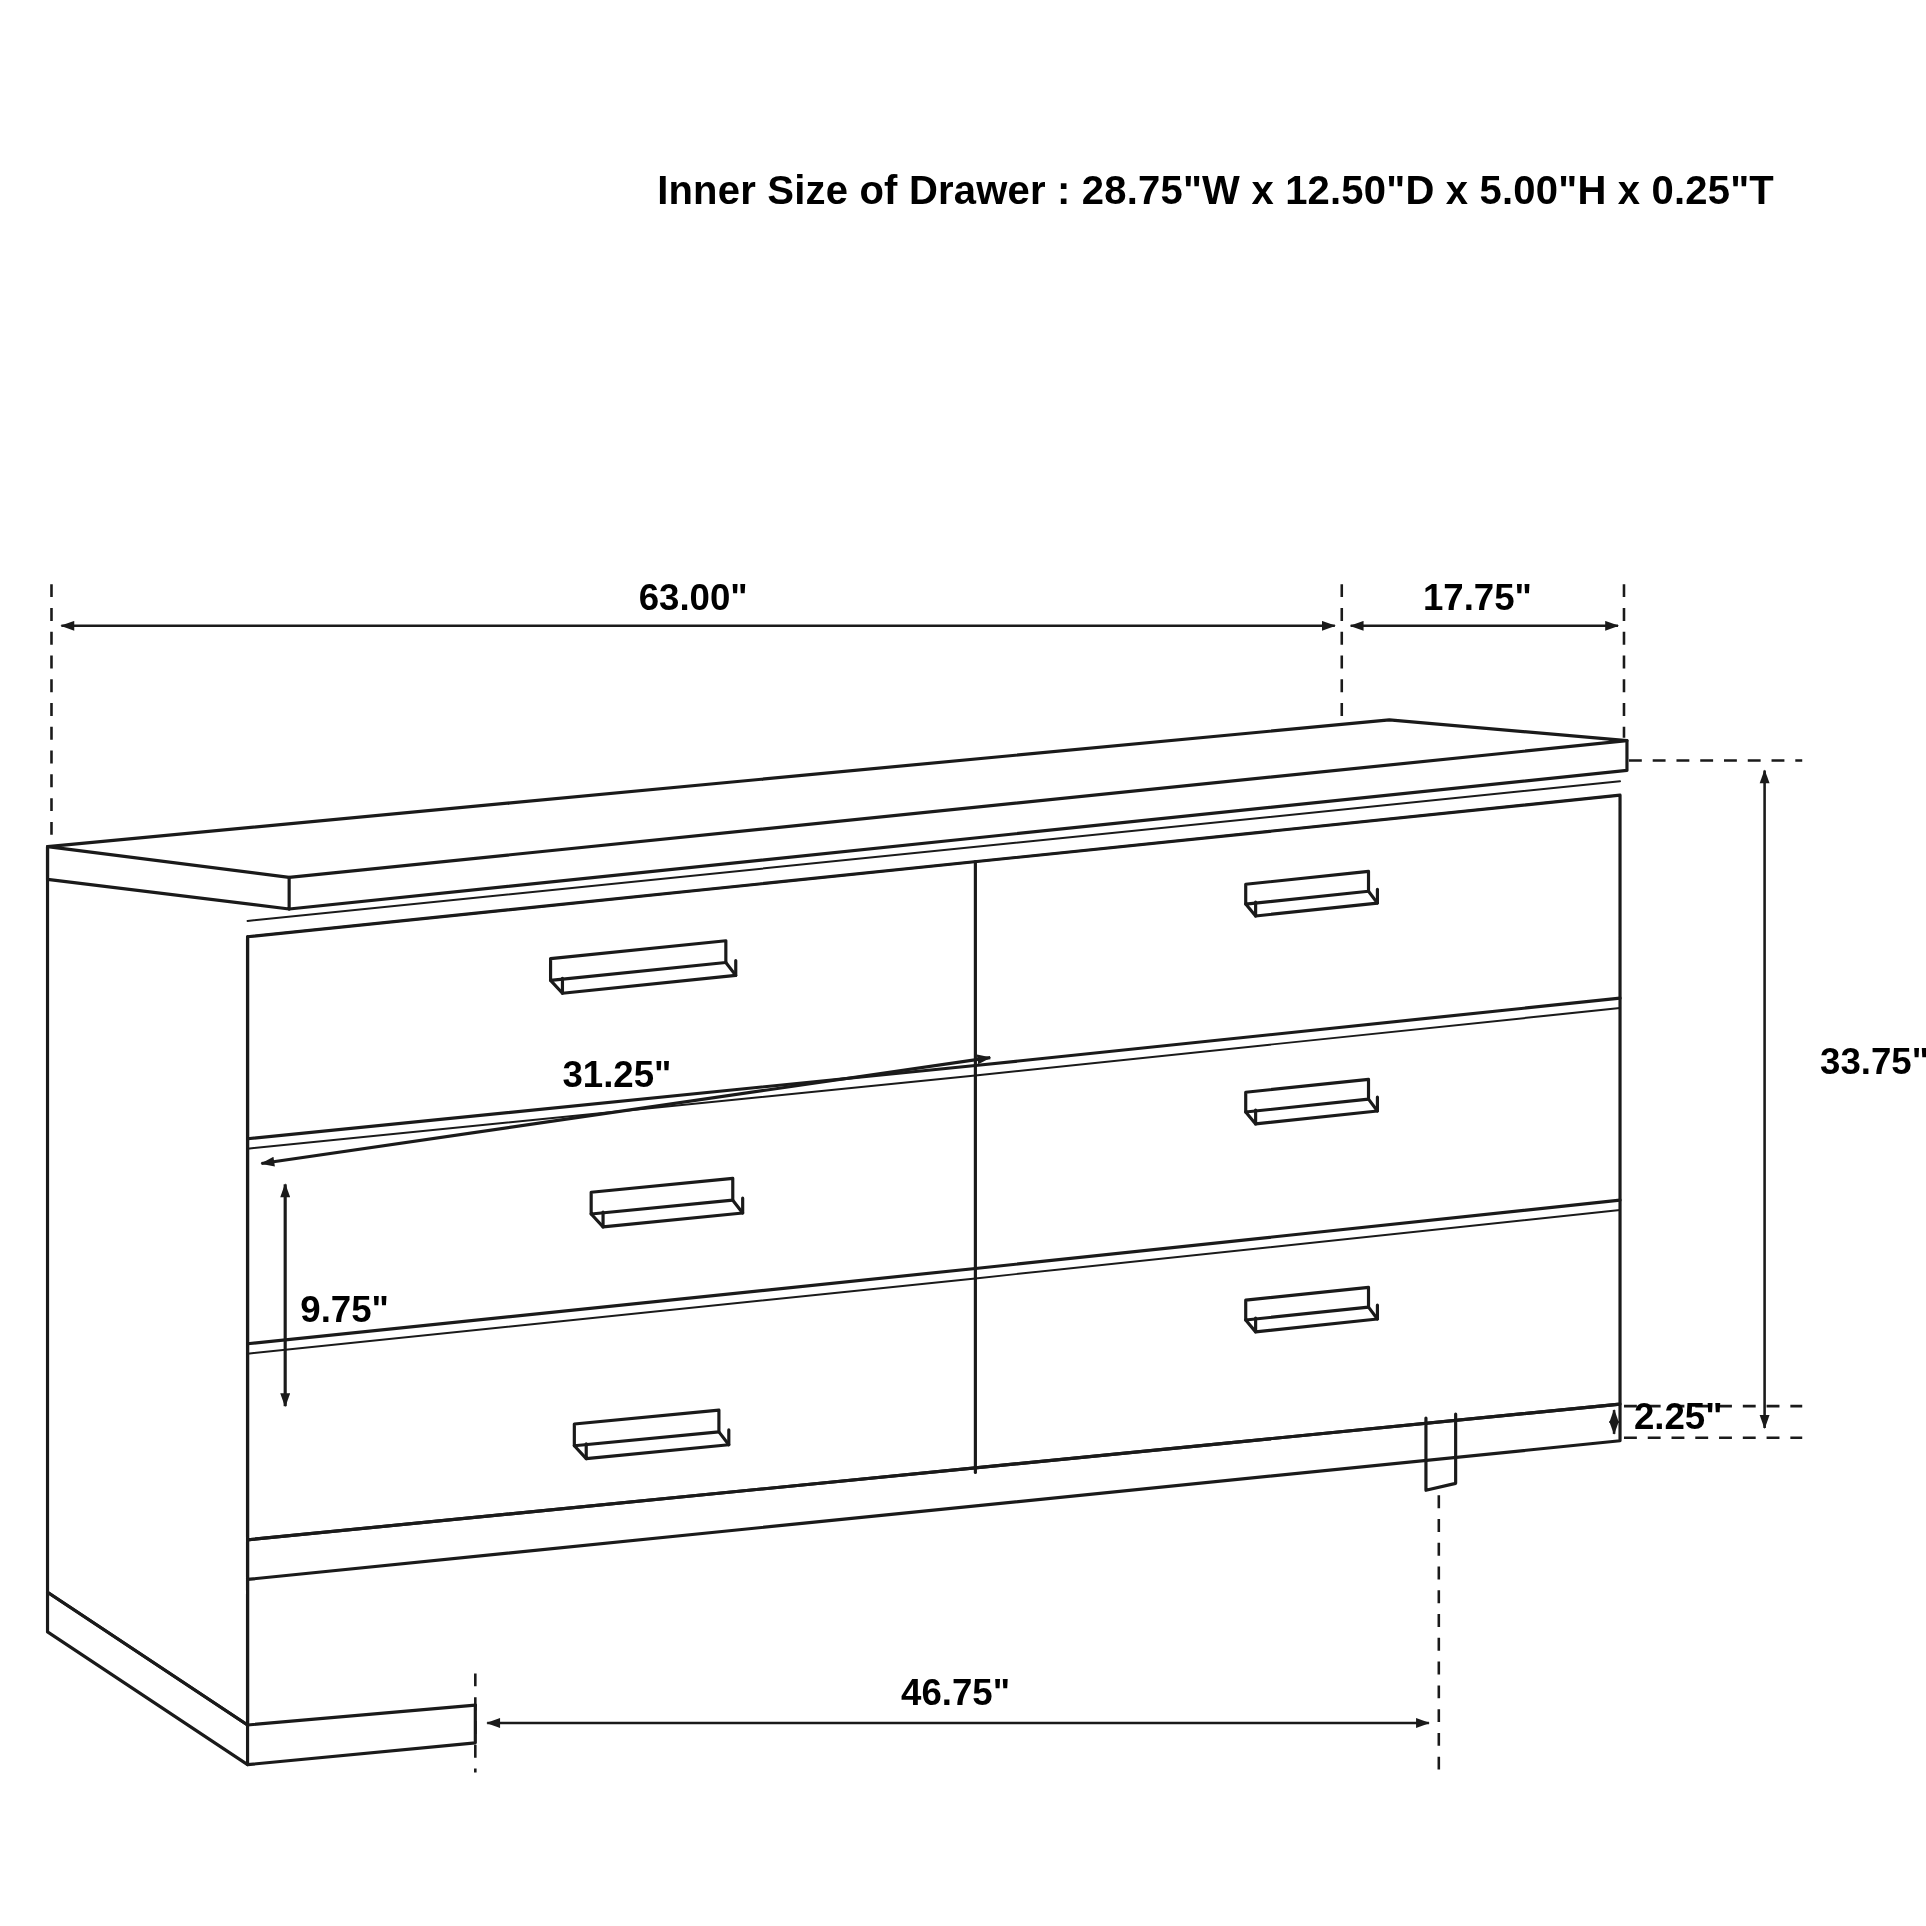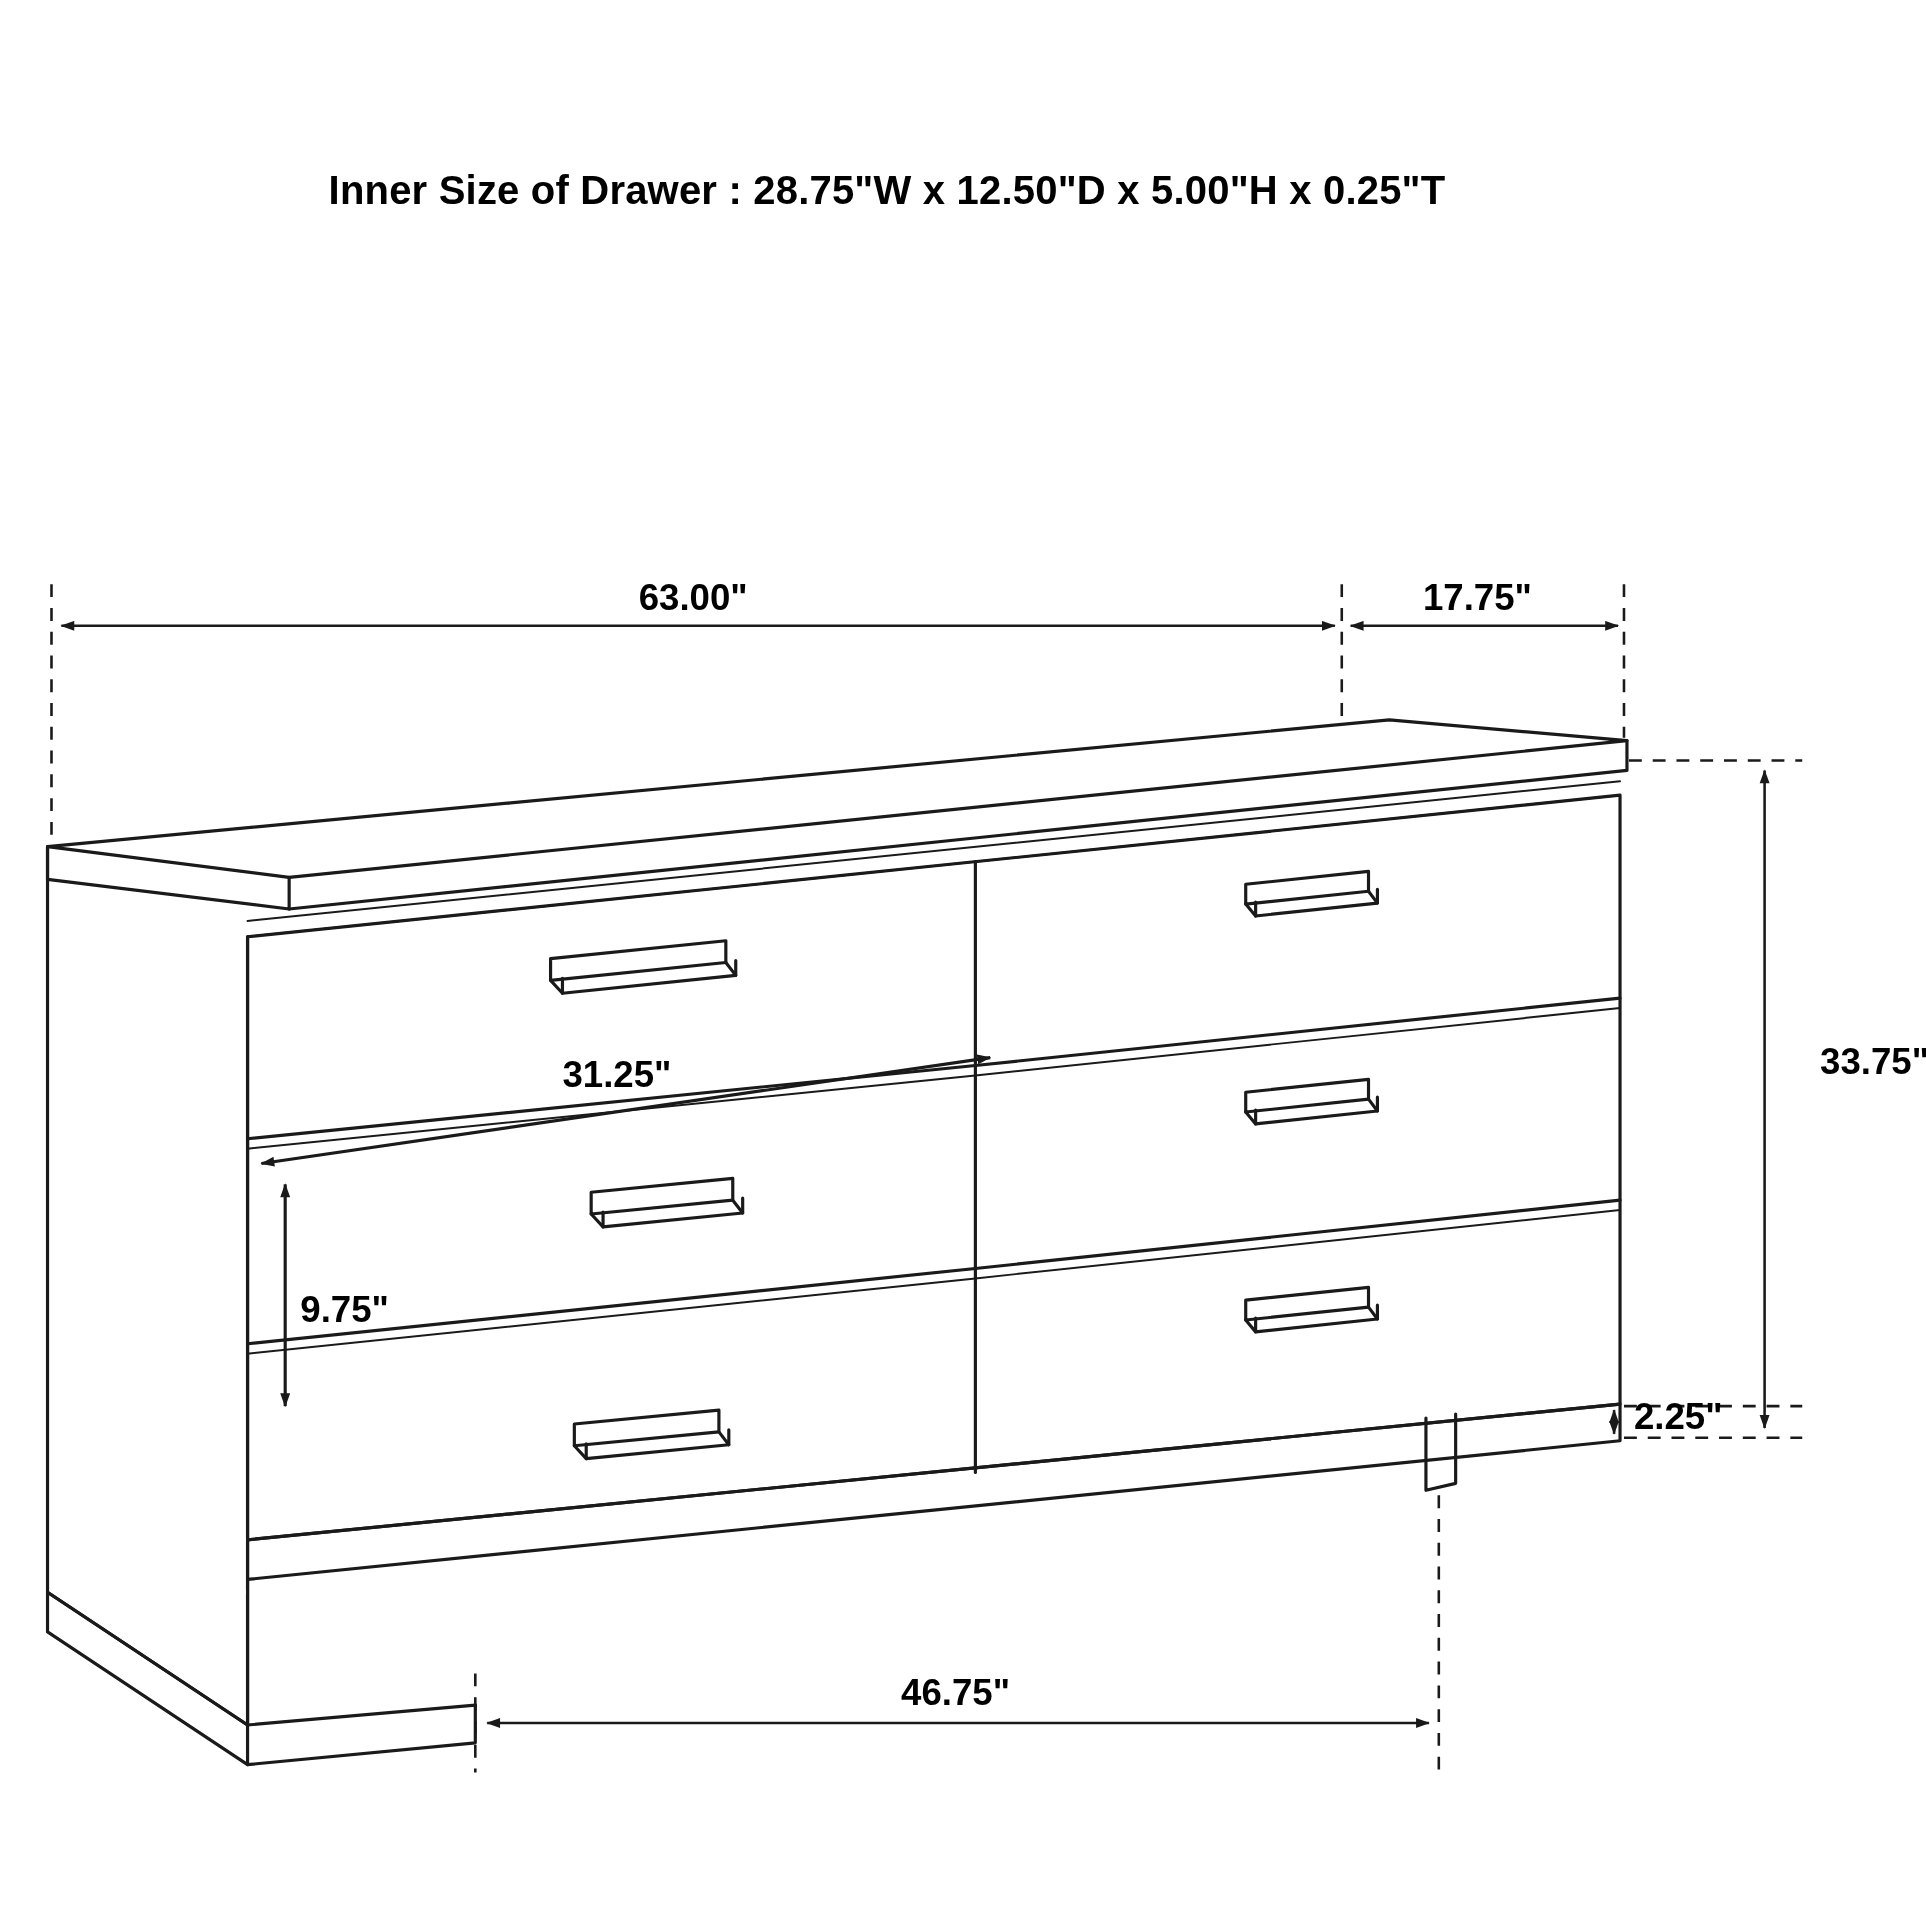--- a/index.html
+++ b/index.html
@@ -19,21 +19,21 @@
     position: absolute;
     left: 0; top: 0;
     width: 1927px;
     height: 1927px;
   }
   #title {
     position: absolute;
     left: 0;
     top: 168px;
     width: 1774px;
-    text-align: center;
+    text-align: right;
     font-size: 40px;
     font-weight: bold;
     letter-spacing: 0.2px;
     white-space: nowrap;
   }
   svg#drawing {
     position: absolute;
     left: 0; top: 0;
     width: 1927px;
     height: 1927px;

